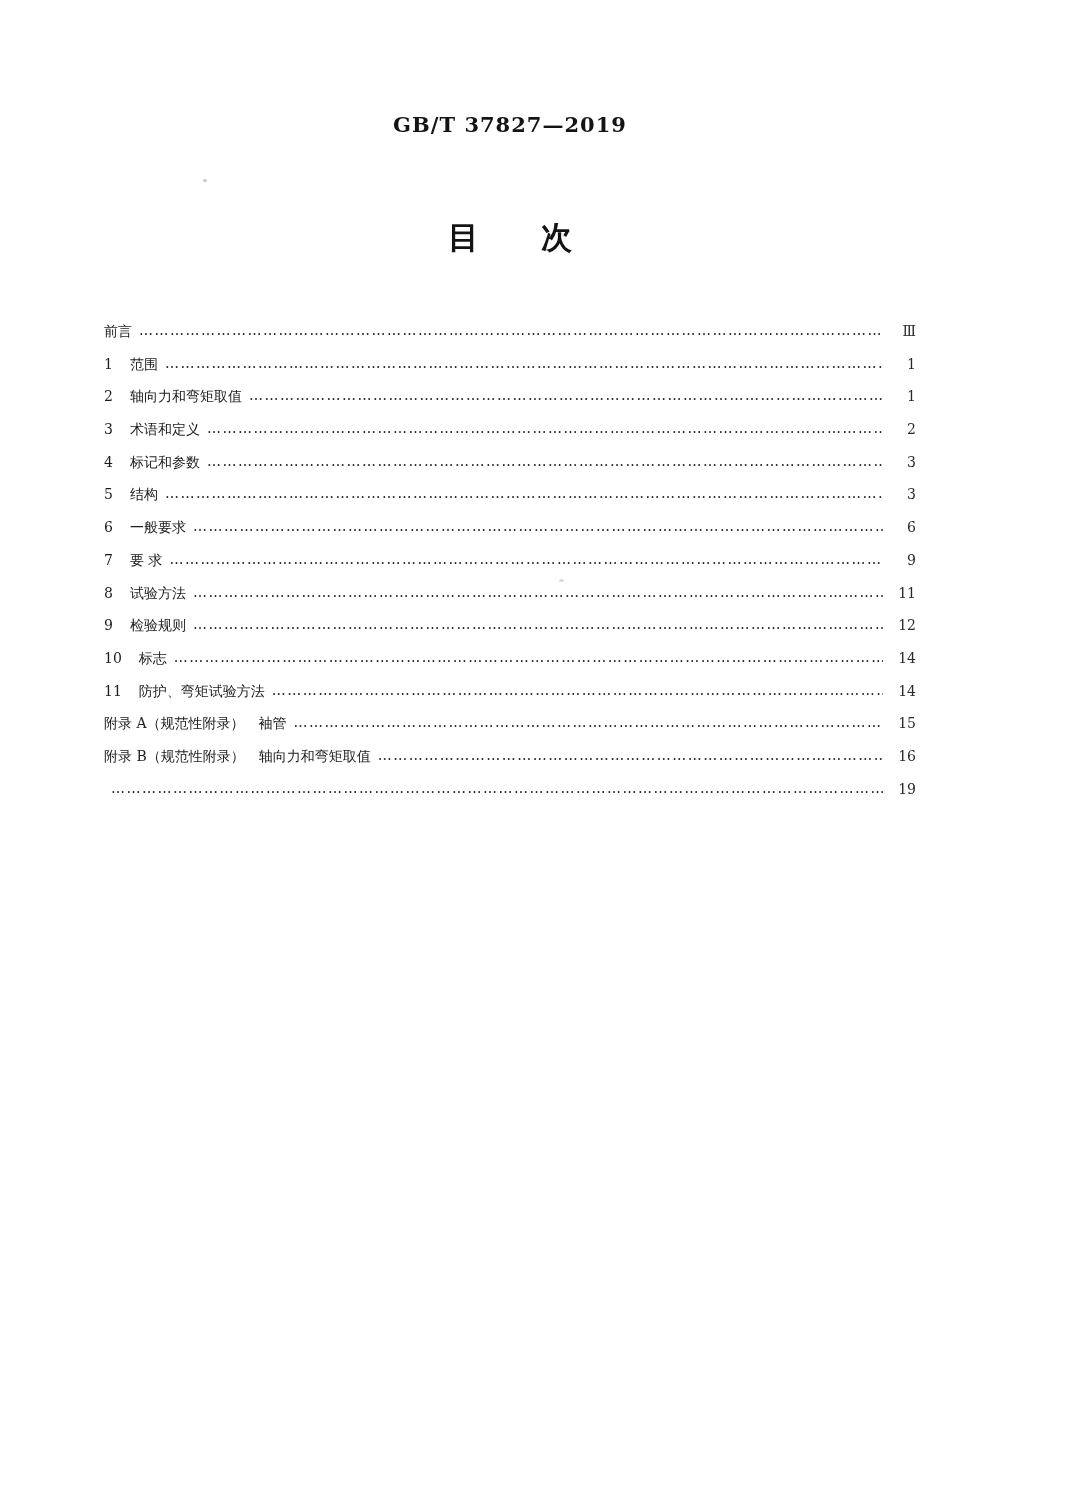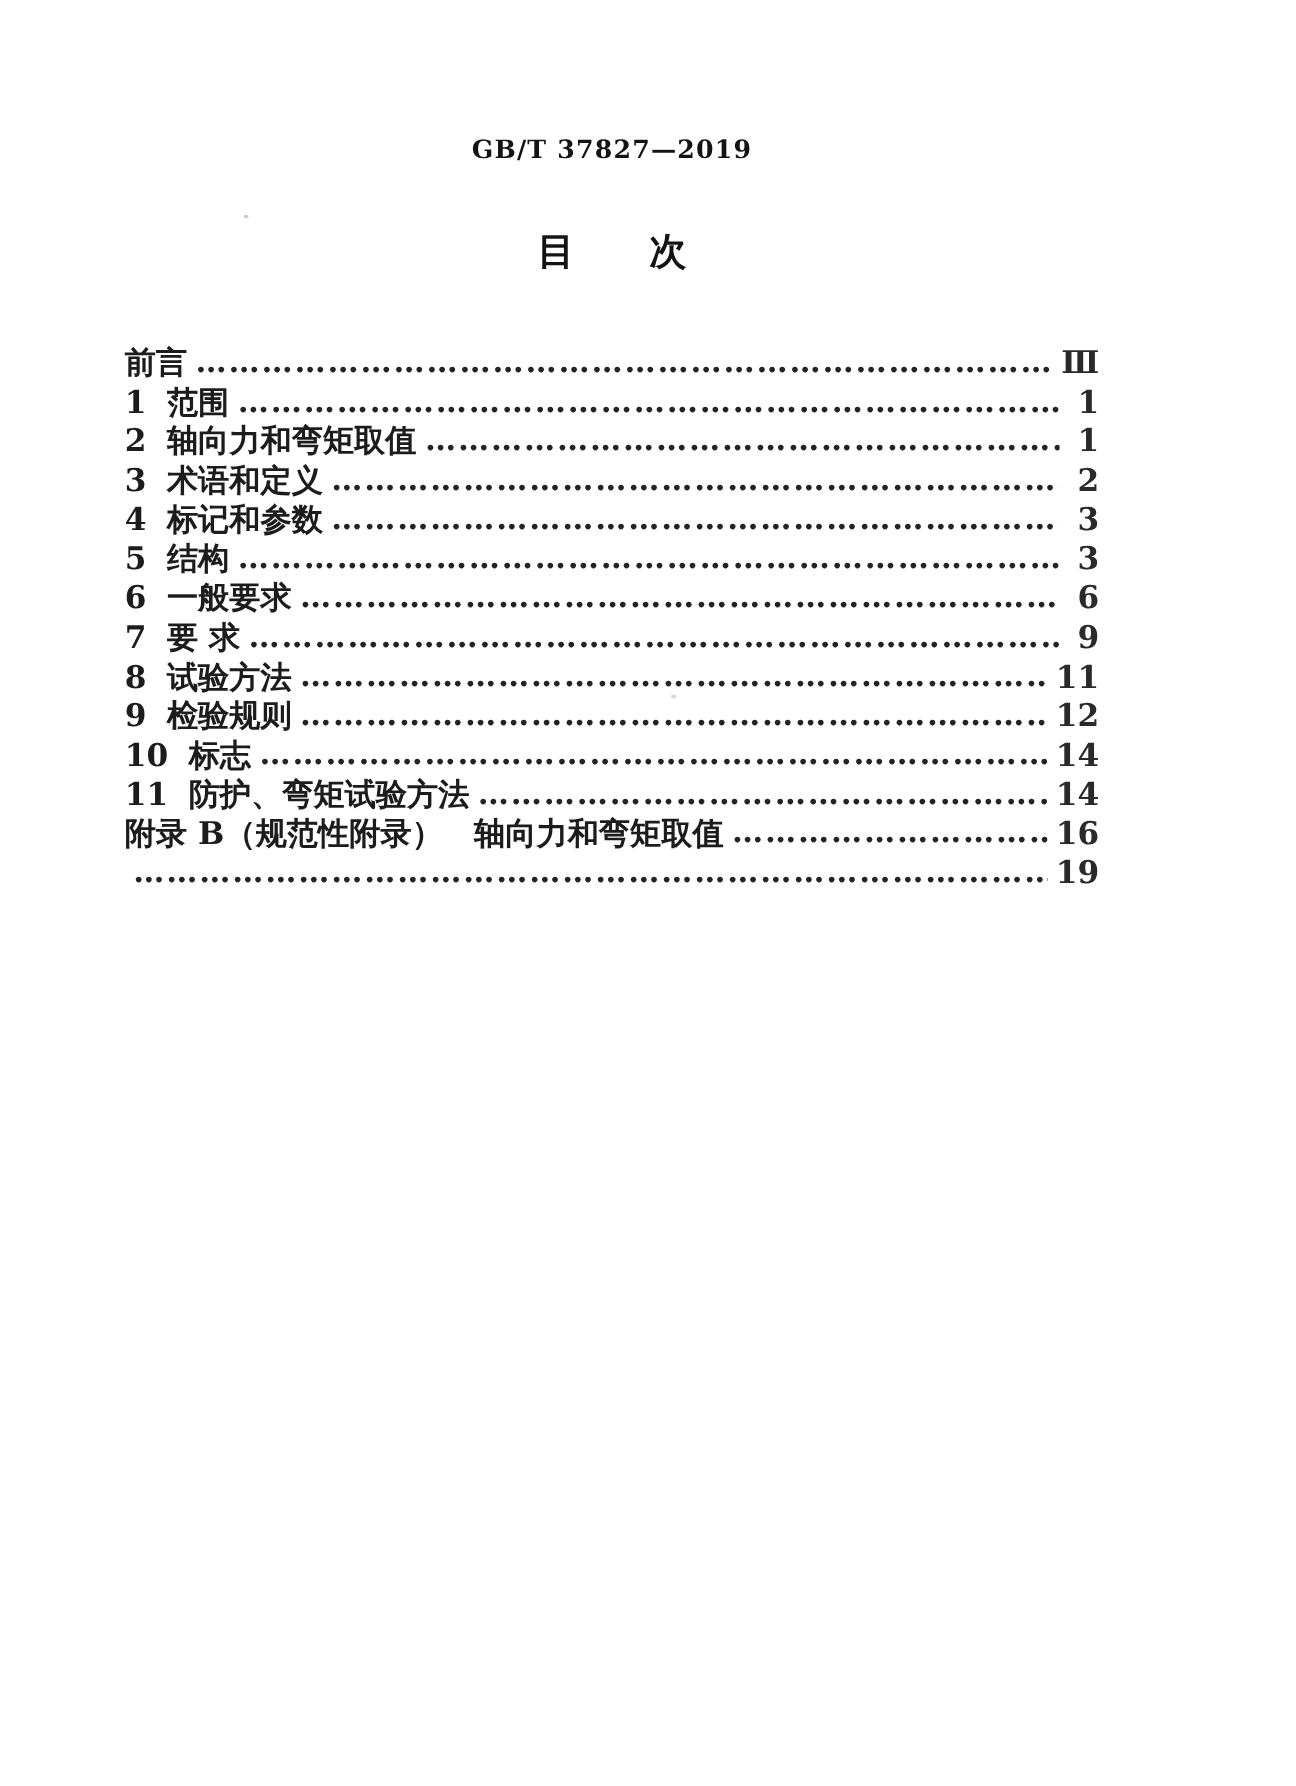--- a/index.html
+++ b/index.html
@@ -21,37 +21,36 @@
   }
   .doc-header {
     margin-top: 112px;
     text-align: center;
     font-size: 21px;
     font-weight: bold;
     letter-spacing: 1px;
     color: #141414;
   }
   .page-title {
-    margin-top: 52px;
+    margin-top: 80px;
     text-align: center;
     font-size: 31px;
     font-weight: bold;
     color: #141414;
   }
   .toc-list {
     margin-top: 56px;
   }
   .toc-row {
     display: flex;
     align-items: center;
     height: 32.7px;
-    font-size: 26px;
+    font-size: 14px;
     line-height: 32.7px;
     white-space: nowrap;
-    font-weight: bold;
   }
   .toc-num {
     margin-right: 17px;
     flex: 0 0 auto;
   }
   .toc-num:empty { display: none; }
   .toc-label {
     flex: 0 0 auto;
   }
   .toc-leader {
@@ -163,20 +162,26 @@
     <span class="toc-page">14</span>
   </div>
 
   <div class="toc-row">
     <span class="toc-num">11</span>
     <span class="toc-label">防护、弯矩试验方法</span>
     <span class="toc-leader"></span>
     <span class="toc-page">14</span>
   </div>
 
+  <div class="toc-row">
+
+    <span class="toc-label">附录 A（规范性附录）　袖管</span>
+    <span class="toc-leader"></span>
+    <span class="toc-page">15</span>
+  </div>
 
   <div class="toc-row">
 
     <span class="toc-label">附录 B（规范性附录）　轴向力和弯矩取值</span>
     <span class="toc-leader"></span>
     <span class="toc-page">16</span>
   </div>
 
   <div class="toc-row">
 

